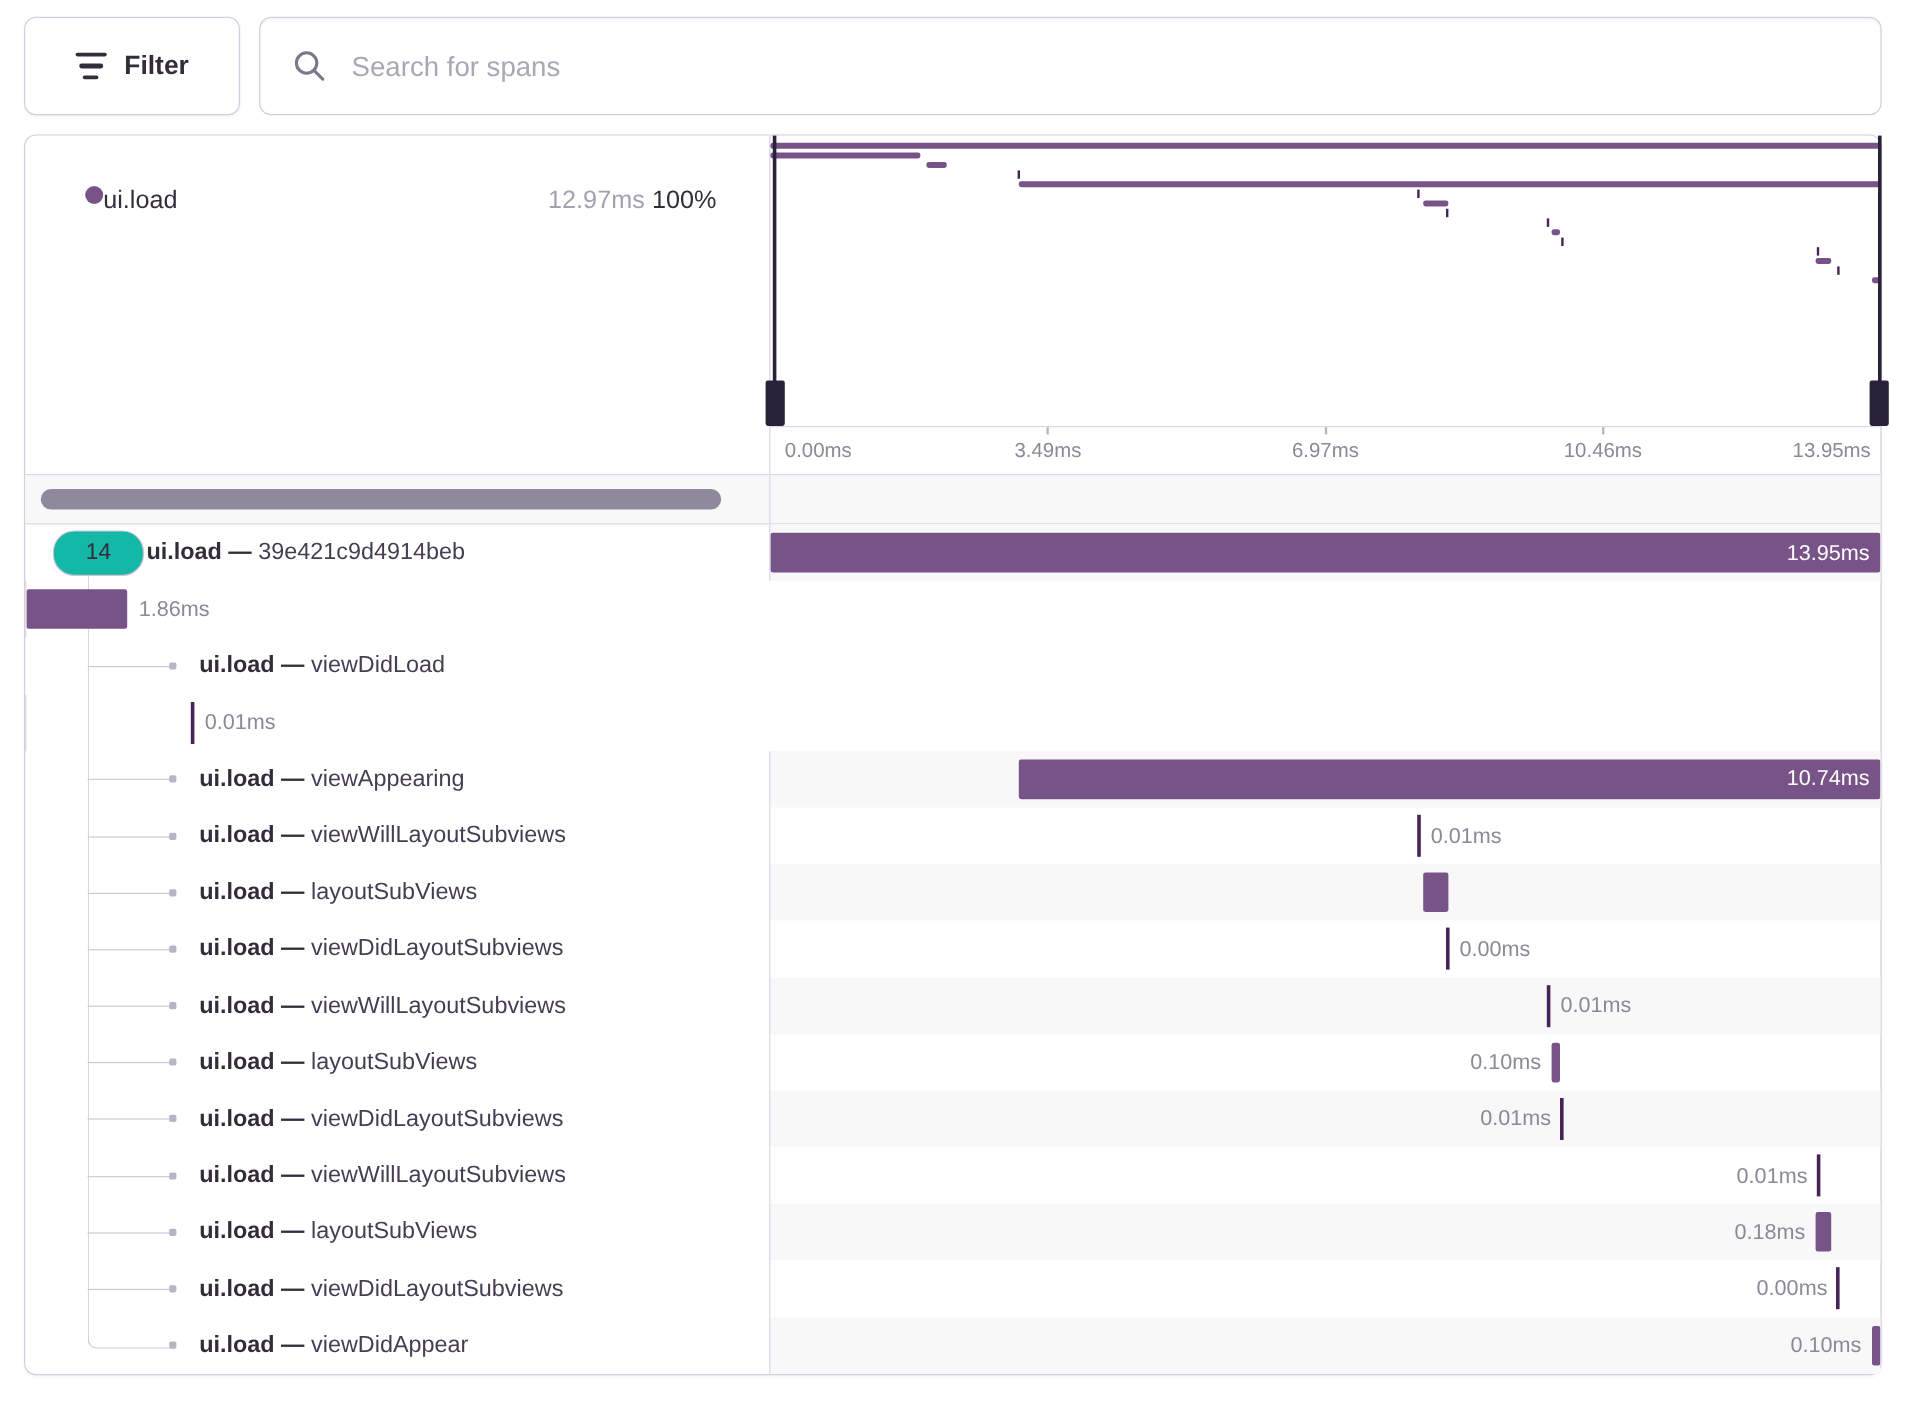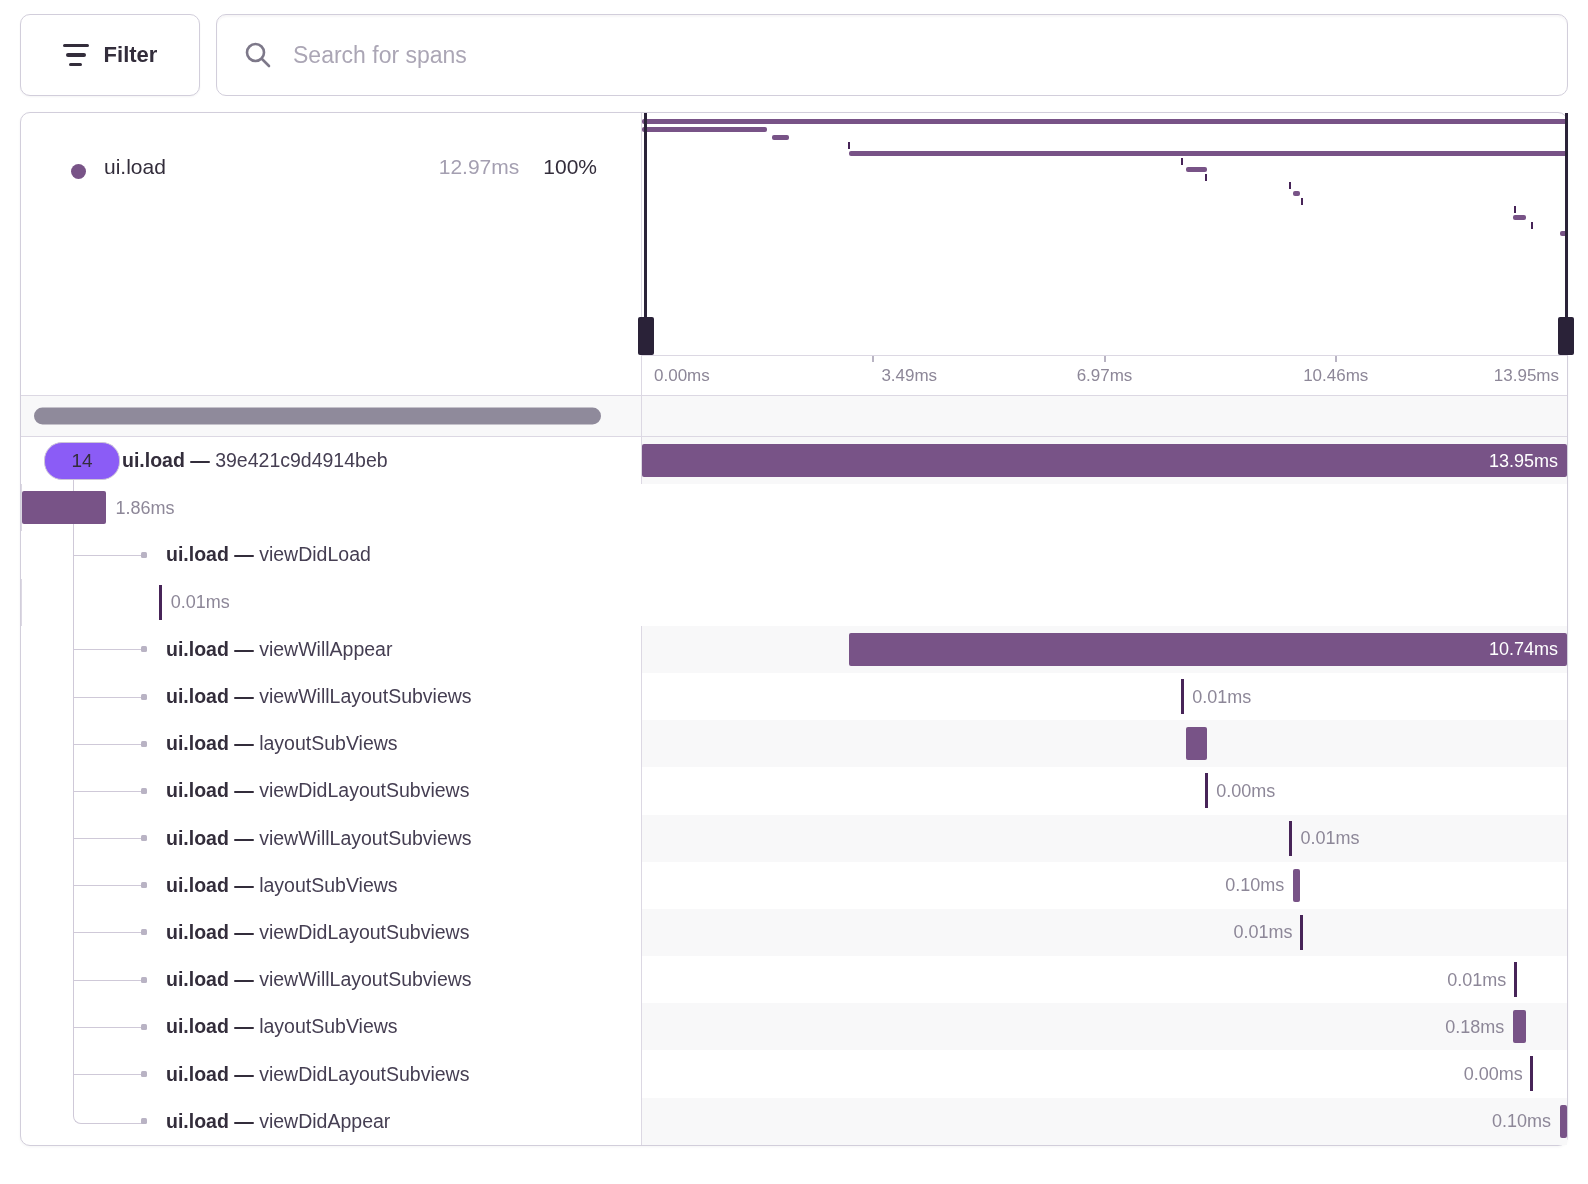--- a/index.html
+++ b/index.html
@@ -27,57 +27,57 @@
   .search-box input{flex:1;border:none;outline:none;font-size:23px;color:var(--text);
     font-family:"Liberation Sans",sans-serif;background:transparent;}
   .search-box input::placeholder{color:#aba6b5;}
   
   .panel{position:absolute;left:20px;top:112px;width:1546px;height:1032px;border:1px solid var(--panelborder);
     border-radius:10px;background:#fff;box-shadow:0 1px 3px rgba(40,30,50,.05);overflow:visible;}
   .grid2{display:grid;grid-template-columns:620px 1fr;}
   
   .panel-header{height:242px;}
   .legend-cell{padding:42px 44px 0 50px;}
-  .legend{display:flex;align-items:flex-end;gap:18px;}
+  .legend{display:flex;align-items:flex-start;gap:0;}
   .legend-dot{width:15px;height:15px;border-radius:50%;background:var(--bar);}
   .legend-op{flex:1;font-size:21px;color:var(--text);}
   .legend-duration{font-size:21px;color:var(--muted2);}
   .legend-pct{font-size:21px;color:var(--text);margin-left:6px;}
   .minimap-cell{position:relative;border-left:1px solid var(--border);}
   .mm-bar{position:absolute;height:5px;background:var(--bar);border-radius:2px;min-width:3px;}
   .mm-tick{position:absolute;width:2px;height:7px;background:var(--tick);}
   .mm-handle{position:absolute;top:0;bottom:0;width:0;}
   .mm-line{position:absolute;top:0;bottom:0;width:3px;background:var(--handle);}
   .mm-grip{position:absolute;bottom:0;width:16px;height:38px;background:var(--handle);border-radius:2px;}
   
   .axis-row{height:40px;}
   .axis-left{}
   .time-axis{position:relative;border-left:1px solid var(--border);border-top:1px solid var(--border);}
   .axis-label{position:absolute;top:50%;transform:translateY(-50%);font-size:17px;color:var(--muted);white-space:nowrap;}
   .axis-label.p0{left:12px;transform:translateY(-50%);}
-  .axis-label.p1{left:25%;transform:translate(-50%,-50%);margin-left:36px;}
+  .axis-label.p1{left:25%;transform:translate(-50%,-50%);}
   .axis-label.p2{left:50%;transform:translate(-50%,-50%);}
   .axis-label.p3{left:75%;transform:translate(-50%,-50%);}
   .axis-label.p4{right:8px;transform:translateY(-50%);}
   .axis-tick{position:absolute;top:0;width:2px;height:6px;background:#b9b4c3;}
   
   .scroll-row{height:40px;background:var(--alt);border-top:1px solid var(--border);border-bottom:1px solid var(--border);}
   .scroll-left{position:relative;}
   .scroll-thumb{position:absolute;left:13px;top:50%;transform:translateY(-50%);width:567px;height:17px;
     border-radius:9px;background:var(--thumb);cursor:pointer;}
   .scroll-right{border-left:1px solid var(--border);}
   
   .rows{position:relative;height:708px;}
   .trunk{position:absolute;left:52px;top:42px;width:72px;height:644px;
     border-left:1.5px solid var(--connector);border-bottom:1.5px solid var(--connector);
     border-bottom-left-radius:8px;pointer-events:none;}
   .srow{display:grid;grid-template-columns:620px 1fr;height:47.2px;cursor:pointer;}
   .tree-cell{position:relative;display:flex;align-items:center;overflow:hidden;}
   .badge{position:absolute;left:23px;top:50%;transform:translateY(-50%);width:74px;height:36px;
-    border:1.5px solid var(--badgeborder);border-radius:18px;background:#8b5cf6;display:flex;align-items:center;
+    border:1.5px solid var(--badgeborder);border-radius:18px;background:#14b8a6;display:flex;align-items:center;
     justify-content:center;font-size:19px;color:var(--text);}
   .tlabel{font-size:19.5px;white-space:nowrap;position:relative;}
   .tlabel.root{padding-left:101px;}
   .tlabel.child{padding-left:145px;}
   .tlabel .op{font-weight:bold;color:var(--text);}
   .tlabel .nm{color:#453e52;}
   .hconn{position:absolute;left:52px;width:70px;top:50%;border-top:1.5px solid var(--connector);}
   .cdot{position:absolute;left:120px;top:50%;transform:translateY(-50%);width:6px;height:6px;
     background:#b9b3c4;border-radius:1.5px;}
   .wf-cell{position:relative;border-left:1px solid var(--border);overflow:hidden;}
@@ -198,21 +198,21 @@
       <div class="srow">
         <div class="wf-cell">
           <div class="wtick" style="left: calc(22.4% - 1.5px);"></div>
           <div class="dur" style="left: calc(22.4% + 10px);">0.01ms</div>
         </div>
       </div>
       <div class="srow alt">
         <div class="tree-cell">
           <div class="hconn"></div>
           <div class="cdot"></div>
-          <div class="tlabel child"><span class="op">ui.load — </span><span class="nm">viewWillAppear</span></div>
+          <div class="tlabel child"><span class="op">ui.load — </span><span class="nm">viewAppearing</span></div>
         </div>
         <div class="wf-cell">
           <div class="wbar" style="left: 22.4%; width: 77.6%;">
             <div class="dur inside">10.74ms</div>
           </div>
         </div>
       </div>
       <div class="srow">
         <div class="tree-cell">
           <div class="hconn"></div>

